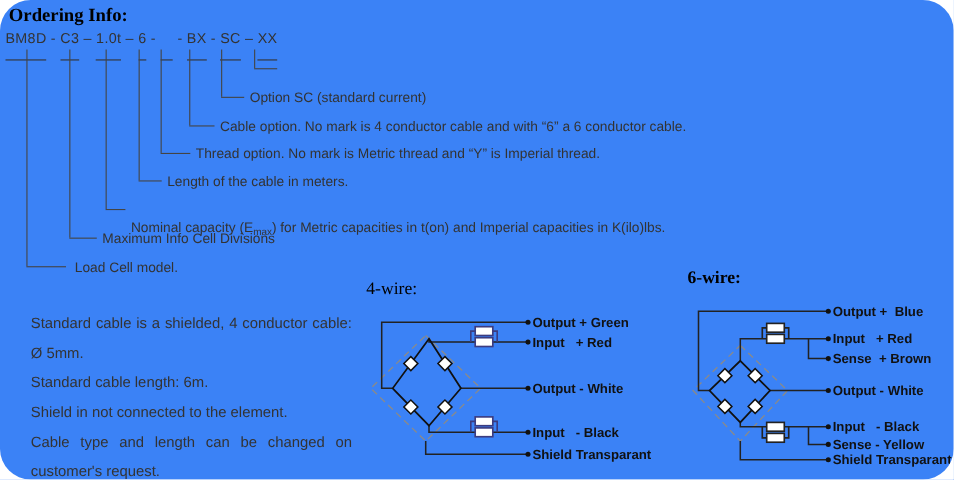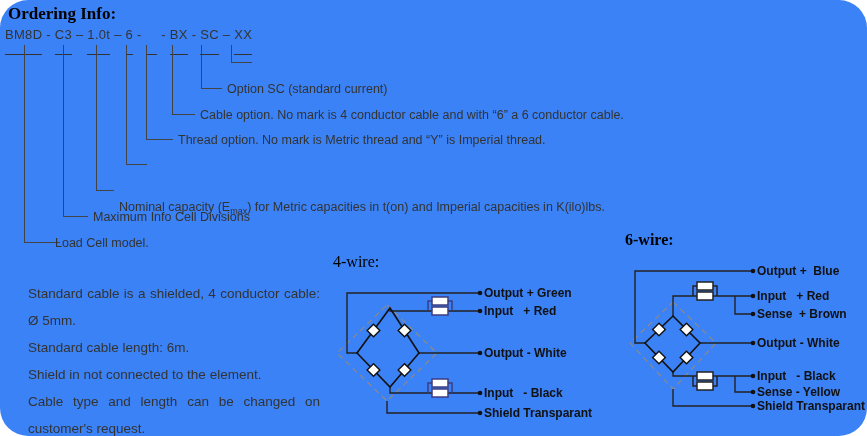--- a/index.html
+++ b/index.html
@@ -46,32 +46,33 @@
   <div class="vline" style="left:172px;top:45px;height:69px;"></div>
   <div class="hline" style="left:172px;top:114px;width:23px;"></div>
   <div class="tlabel" style="left:200px;top:107px;">Cable option. No mark is 4 conductor cable and with “6” a 6 conductor cable.</div>
 
   <div class="vline" style="left:146px;top:45px;height:94px;"></div>
   <div class="hline" style="left:146px;top:139px;width:27px;"></div>
   <div class="tlabel" style="left:178px;top:132px;">Thread option. No mark is Metric thread and “Y” is Imperial thread.</div>
 
   <div class="vline" style="left:126px;top:45px;height:119px;"></div>
   <div class="hline" style="left:126px;top:164px;width:21px;"></div>
+  <div class="tlabel" style="left:152px;top:157px;">Length of the cable in meters.</div>
 
   <div class="vline" style="left:96px;top:45px;height:145px;"></div>
   <div class="hline" style="left:96px;top:190px;width:18px;"></div>
   <div class="tlabel" style="left:119px;top:199px;"><span>Nominal capacity (E</span><span class="sub">max</span><span>) for Metric capacities in t(on) and Imperial capacities in K(ilo)lbs.</span></div>
 
   <div class="vline" style="left:63px;top:45px;height:171px;"></div>
   <div class="hline" style="left:63px;top:216px;width:25px;"></div>
   <div class="tlabel" style="left:93px;top:209px;">Maximum Info Cell Divisions</div>
 
   <div class="vline" style="left:24px;top:45px;height:197px;"></div>
   <div class="hline" style="left:24px;top:242px;width:36px;"></div>
-  <div class="tlabel" style="left:55px;top:235px;">Load Cell model.</div>
+  <div class="tlabel" style="left:68px;top:235px;">Load Cell model.</div>
 
   <div class="notes">
     <p>Standard cable is a shielded, 4 conductor cable: Ø 5mm.</p>
     <p>Standard cable length: 6m.</p>
     <p>Shield in not connected to the element.</p>
     <p>Cable type and length can be changed on customer's request.</p>
   </div>
 
   <div class="diagram" style="left:330px;top:246px;text-align:center;">
     <svg width="285" height="190" viewBox="0 0 285 190">
@@ -117,21 +118,21 @@
       </g>
 
       <text x="154" y="51">Output + Green</text>
       <text x="154" y="69">Input&nbsp;&nbsp; + Red</text>
       <text x="154" y="111">Output - White</text>
       <text x="154" y="151">Input&nbsp;&nbsp; - Black</text>
       <text x="154" y="171">Shield Transparant</text>
     </svg>
   </div>
 
-  <div class="diagram" style="left:618px;top:226px;text-align:right;">
+  <div class="diagram" style="left:618px;top:238px;text-align:right;">
     <svg width="249" height="194" viewBox="0 0 249 194">
       <text class="dtitle6" x="7" y="19">6-wire:</text>
 
       <polygon points="55,76 98,117 55,163 12,117" fill="none" stroke="#8a8a8a" stroke-width="1.2" stroke-dasharray="6,4"></polygon>
 
       <g stroke="#222" stroke-width="1.4" fill="none">
         <path d="M27,117 H17 V45 H135"></path>
         <path d="M55,90 V70 H135"></path>
         <path d="M117,70 V88 H135"></path>
         <path d="M82,117 H135"></path>

